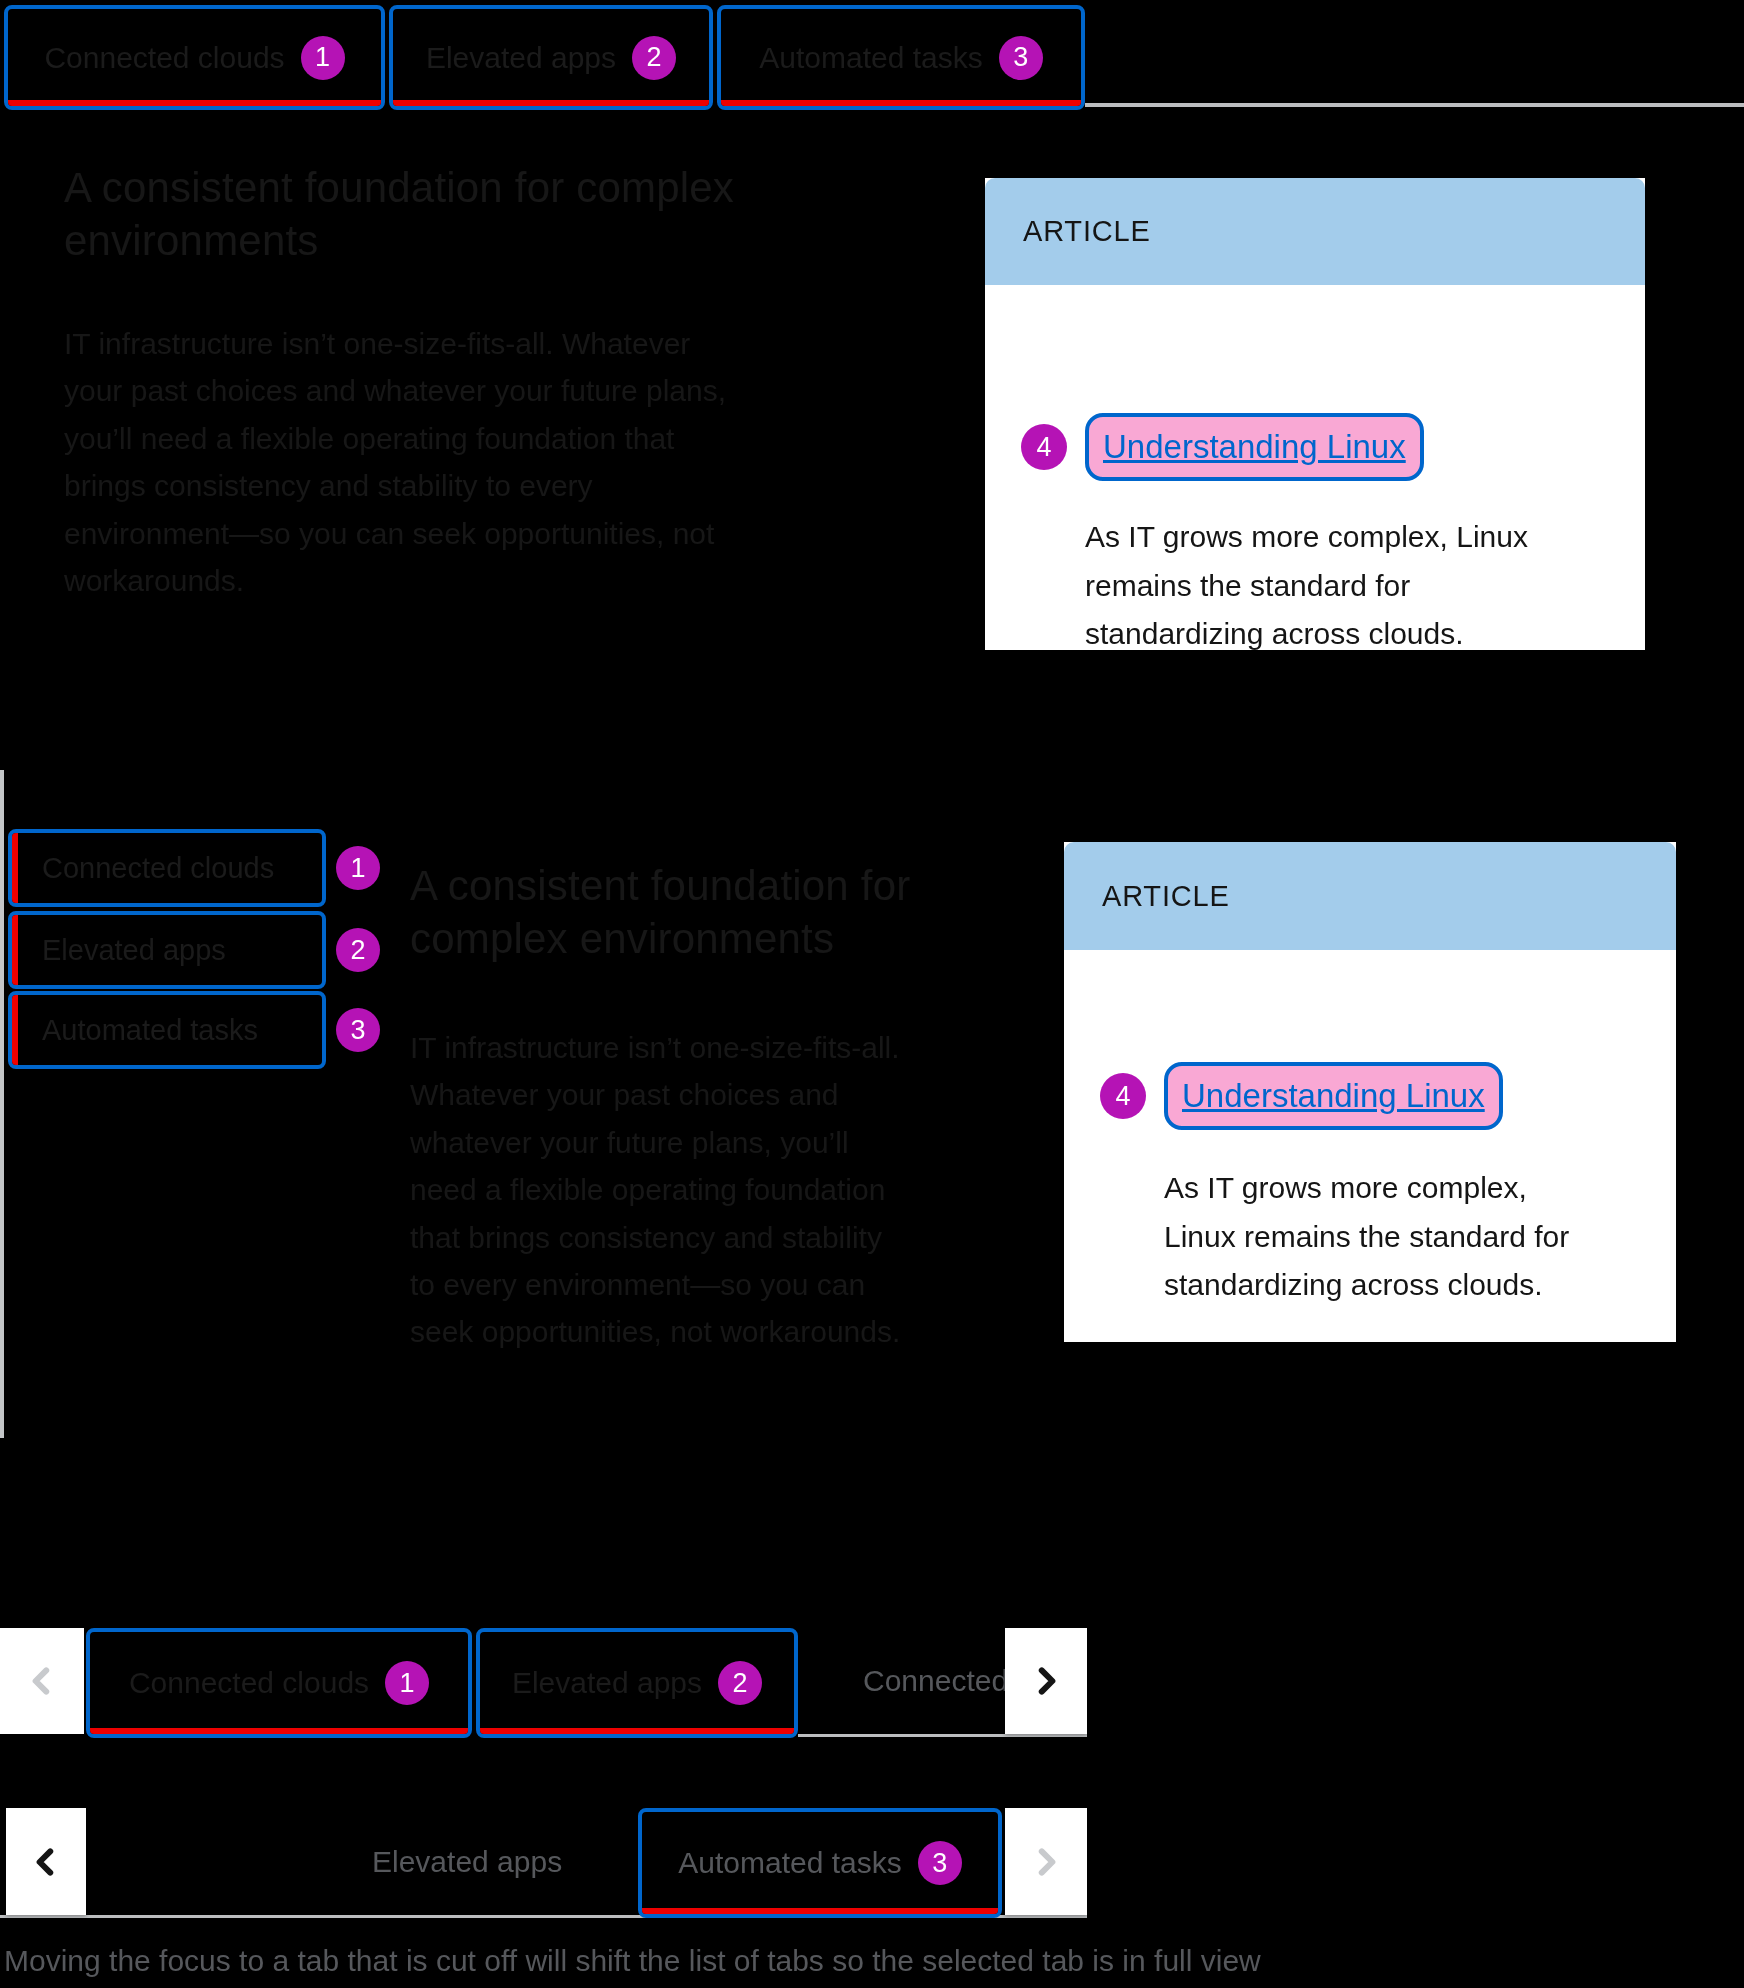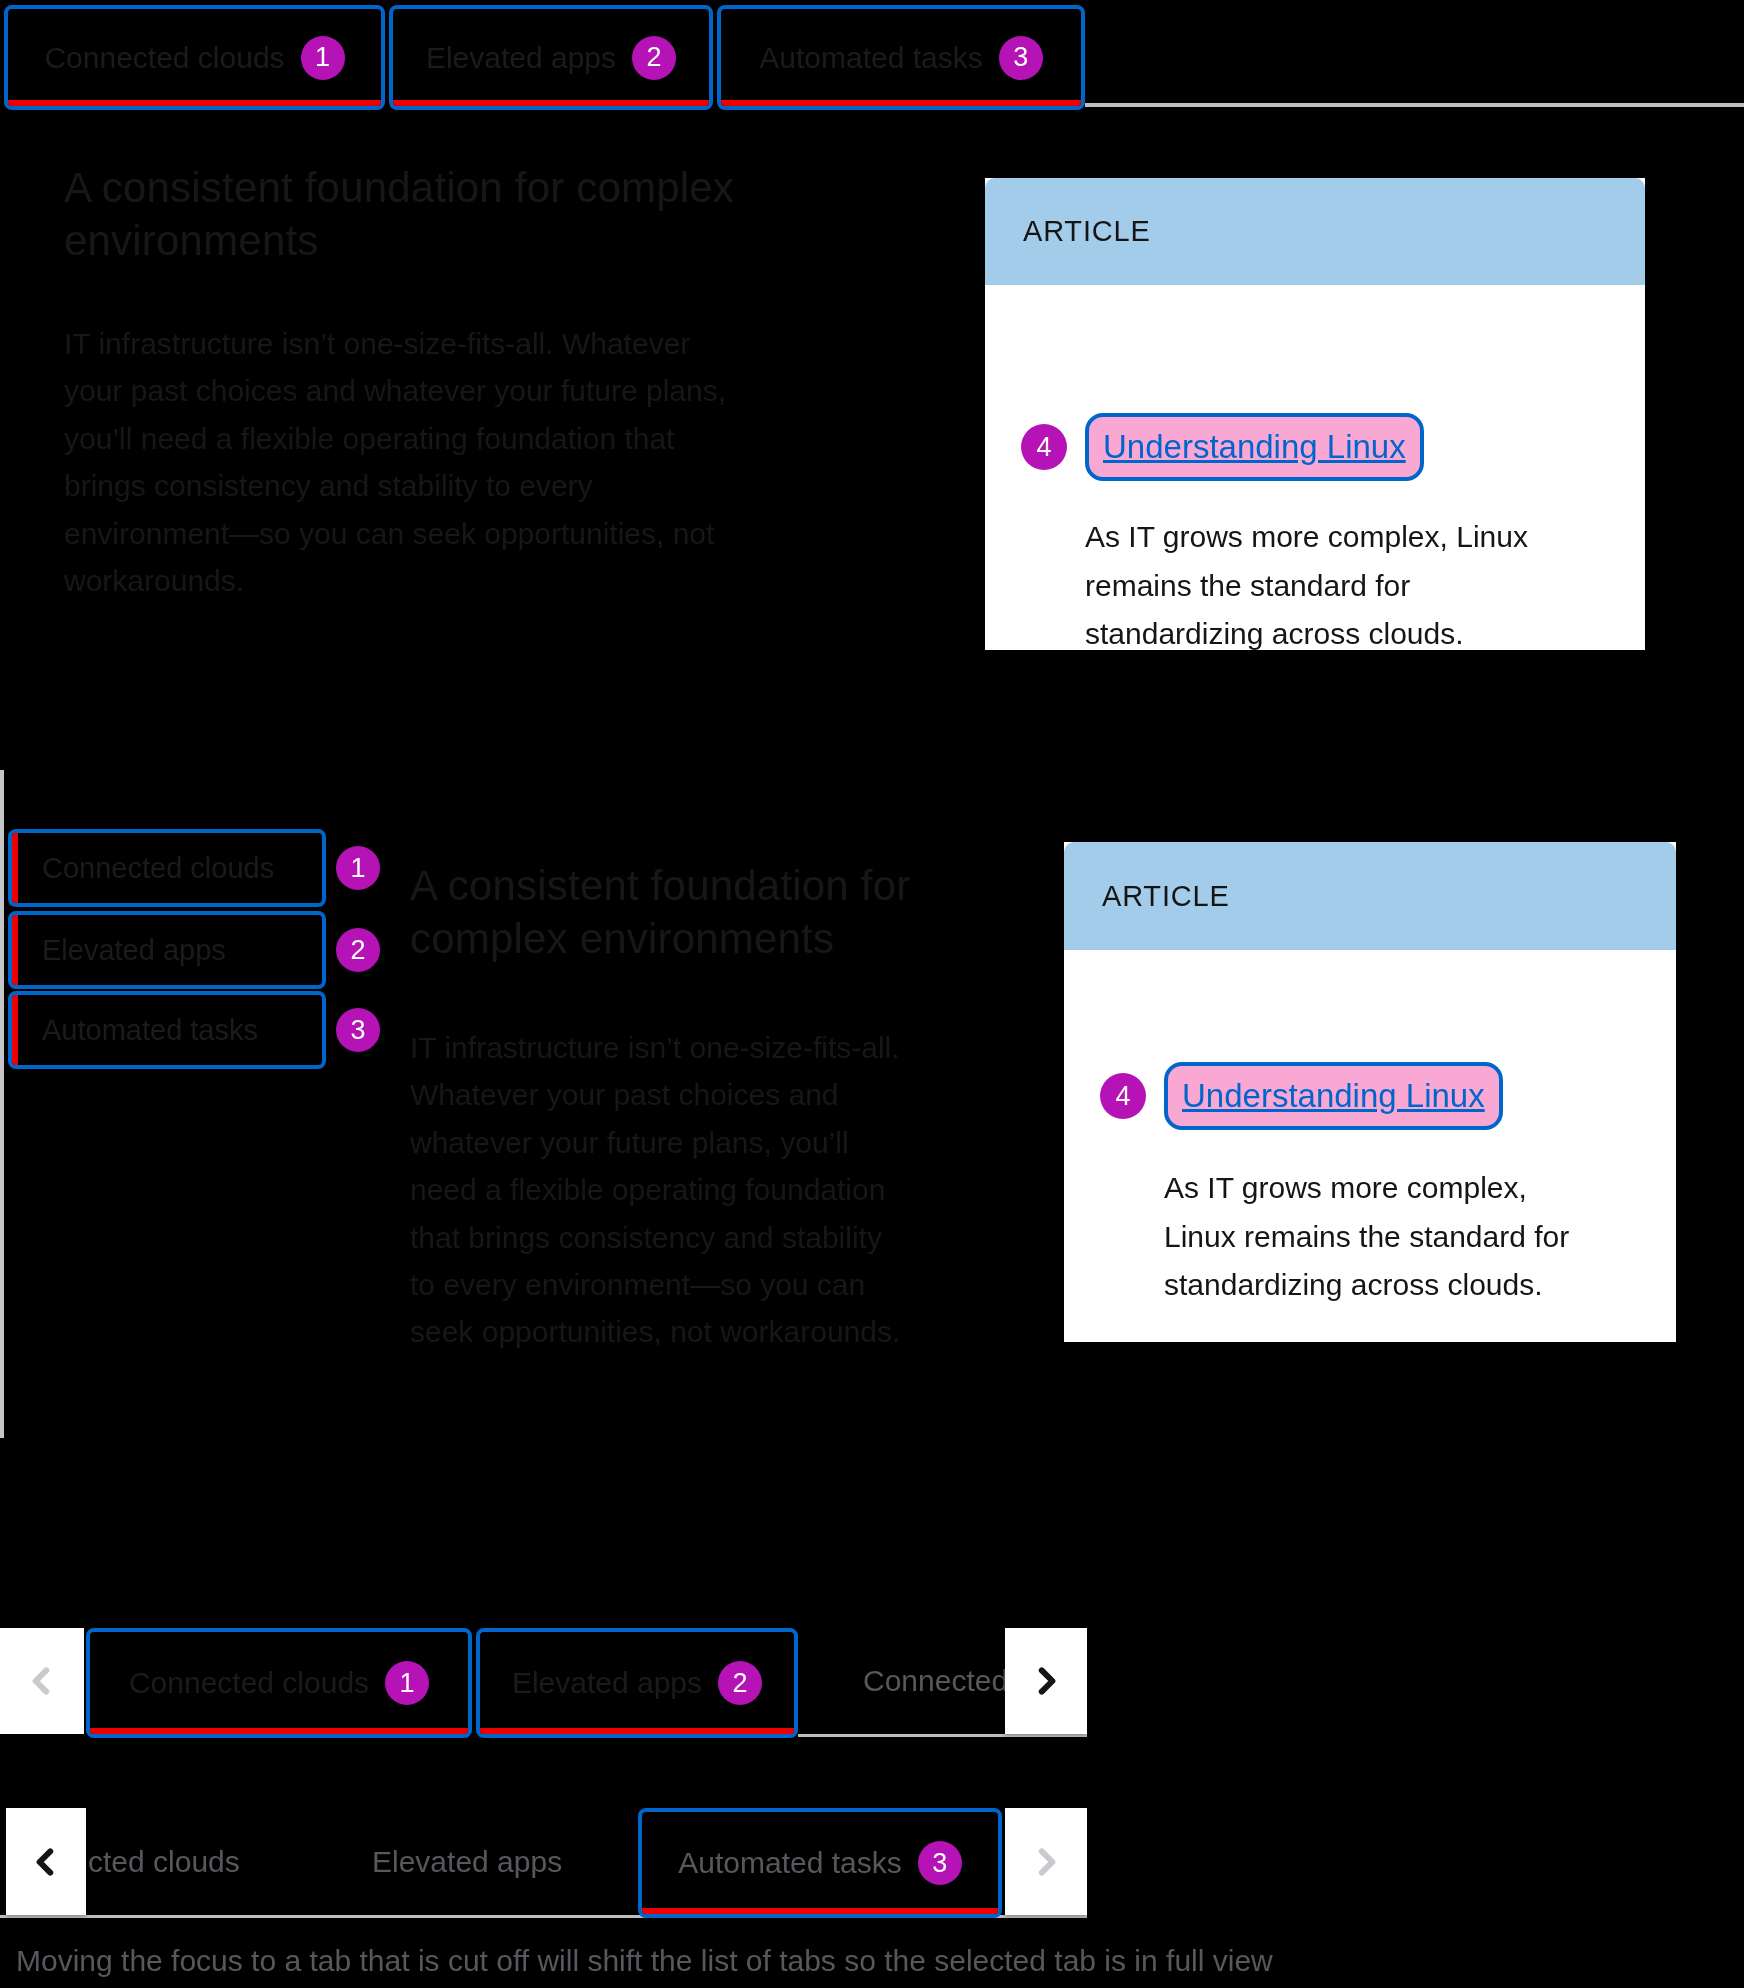--- a/index.html
+++ b/index.html
@@ -173,32 +173,31 @@
   <div class="grayline" style="left:0;top:1915px;width:1087px;height:3px;"></div>
 
   <div class="scroll-btn" style="left:6px;top:1808px;width:80px;height:107px;">
     <span class="chev dark">
       <svg width="34" height="34" viewBox="0 0 24 24">
           <path d="M15 4.5 L7.5 12 L15 19.5" fill="none" stroke="currentColor" stroke-width="4.2" stroke-linecap="round" stroke-linejoin="round"></path>
         </svg>
     </span>
   </div>
 
-  <div class="cut-text" style="left:88px;top:1808px;height:107px;width:240px;">cted clouds</div>
   <div class="cut-text" style="left:372px;top:1808px;height:107px;width:240px;">Elevated apps</div>
 
   <div class="focus-tab" style="left:638px;top:1808px;width:364px;height:110px;">
     <span class="tab-label muted-label">Automated tasks</span>
     <span class="badge">3</span>
     <span class="underline"></span>
   </div>
 
   <div class="scroll-btn" style="left:1005px;top:1808px;width:82px;height:107px;">
     <span class="chev light">
       <svg width="34" height="34" viewBox="0 0 24 24">
           <path d="M9 4.5 L16.5 12 L9 19.5" fill="none" stroke="currentColor" stroke-width="4.2" stroke-linecap="round" stroke-linejoin="round"></path>
         </svg>
     </span>
   </div>
 
-  <div class="caption" style="left:16px;top:1944px;">Moving the focus to a tab that is cut off will shift the list of tabs so the selected tab is in full view</div>
+  <div class="caption" style="left:4px;top:1944px;">Moving the focus to a tab that is cut off will shift the list of tabs so the selected tab is in full view</div>
 
 </div>
 
 </body></html>

